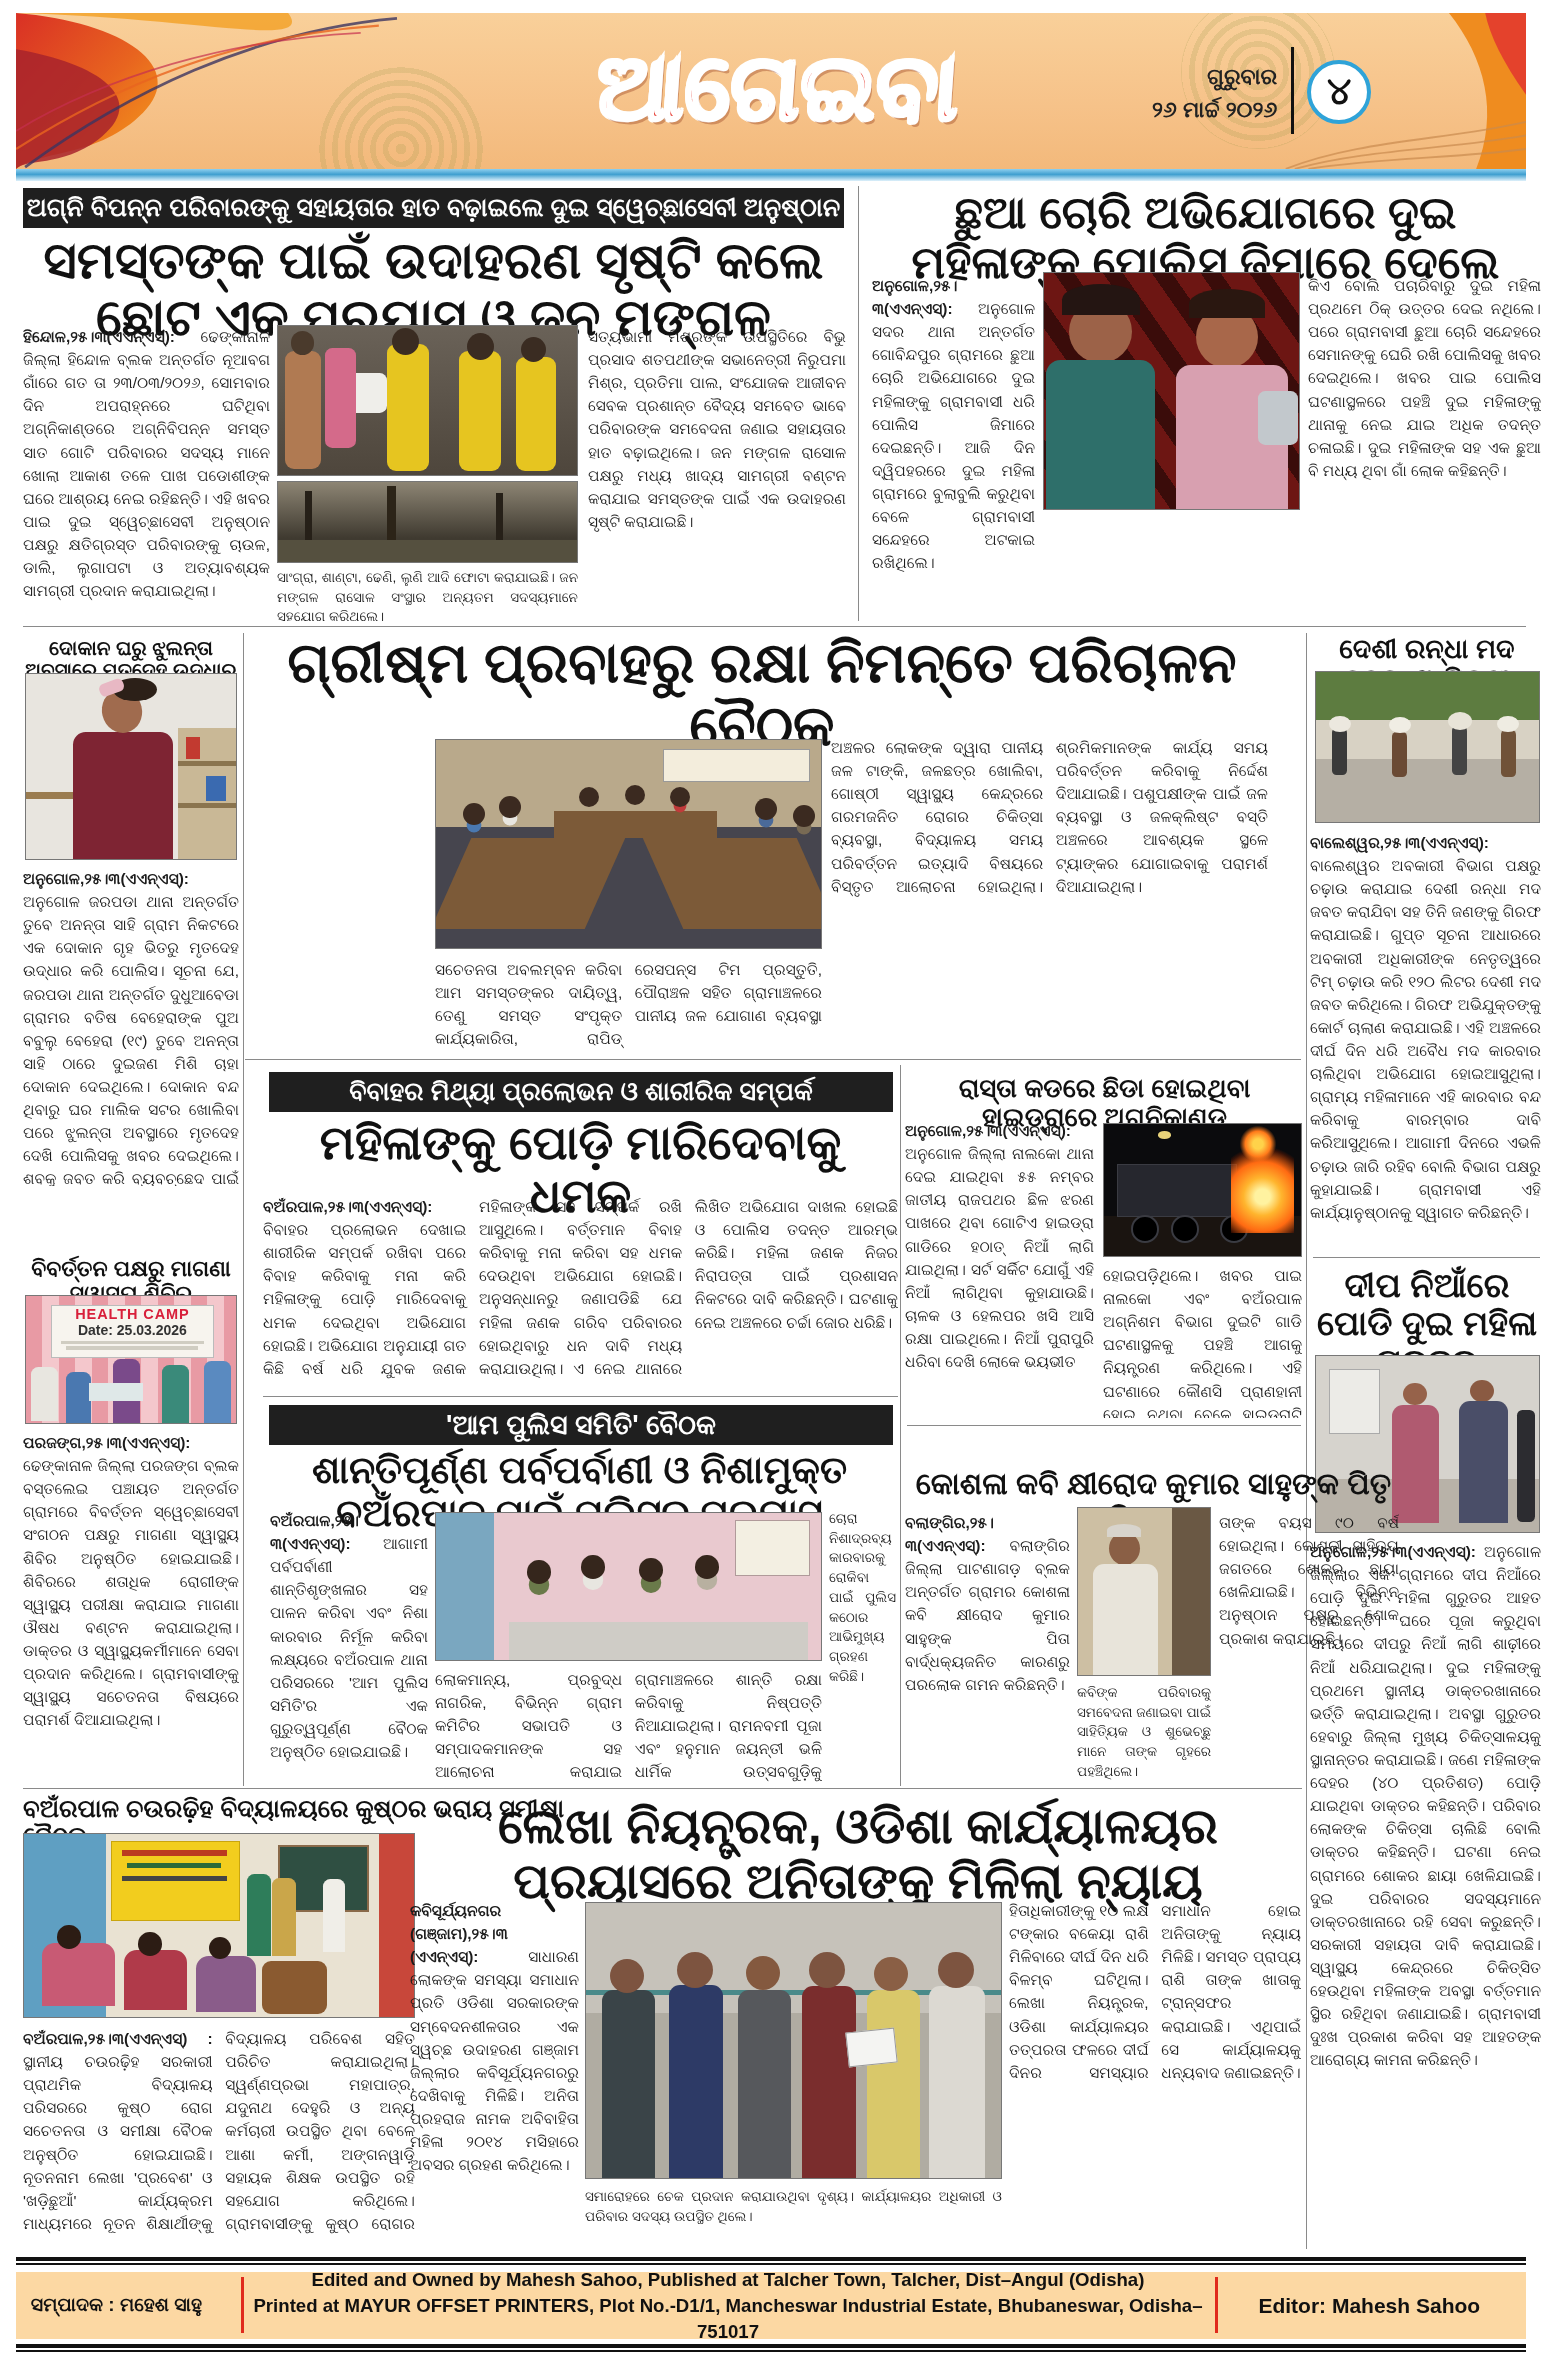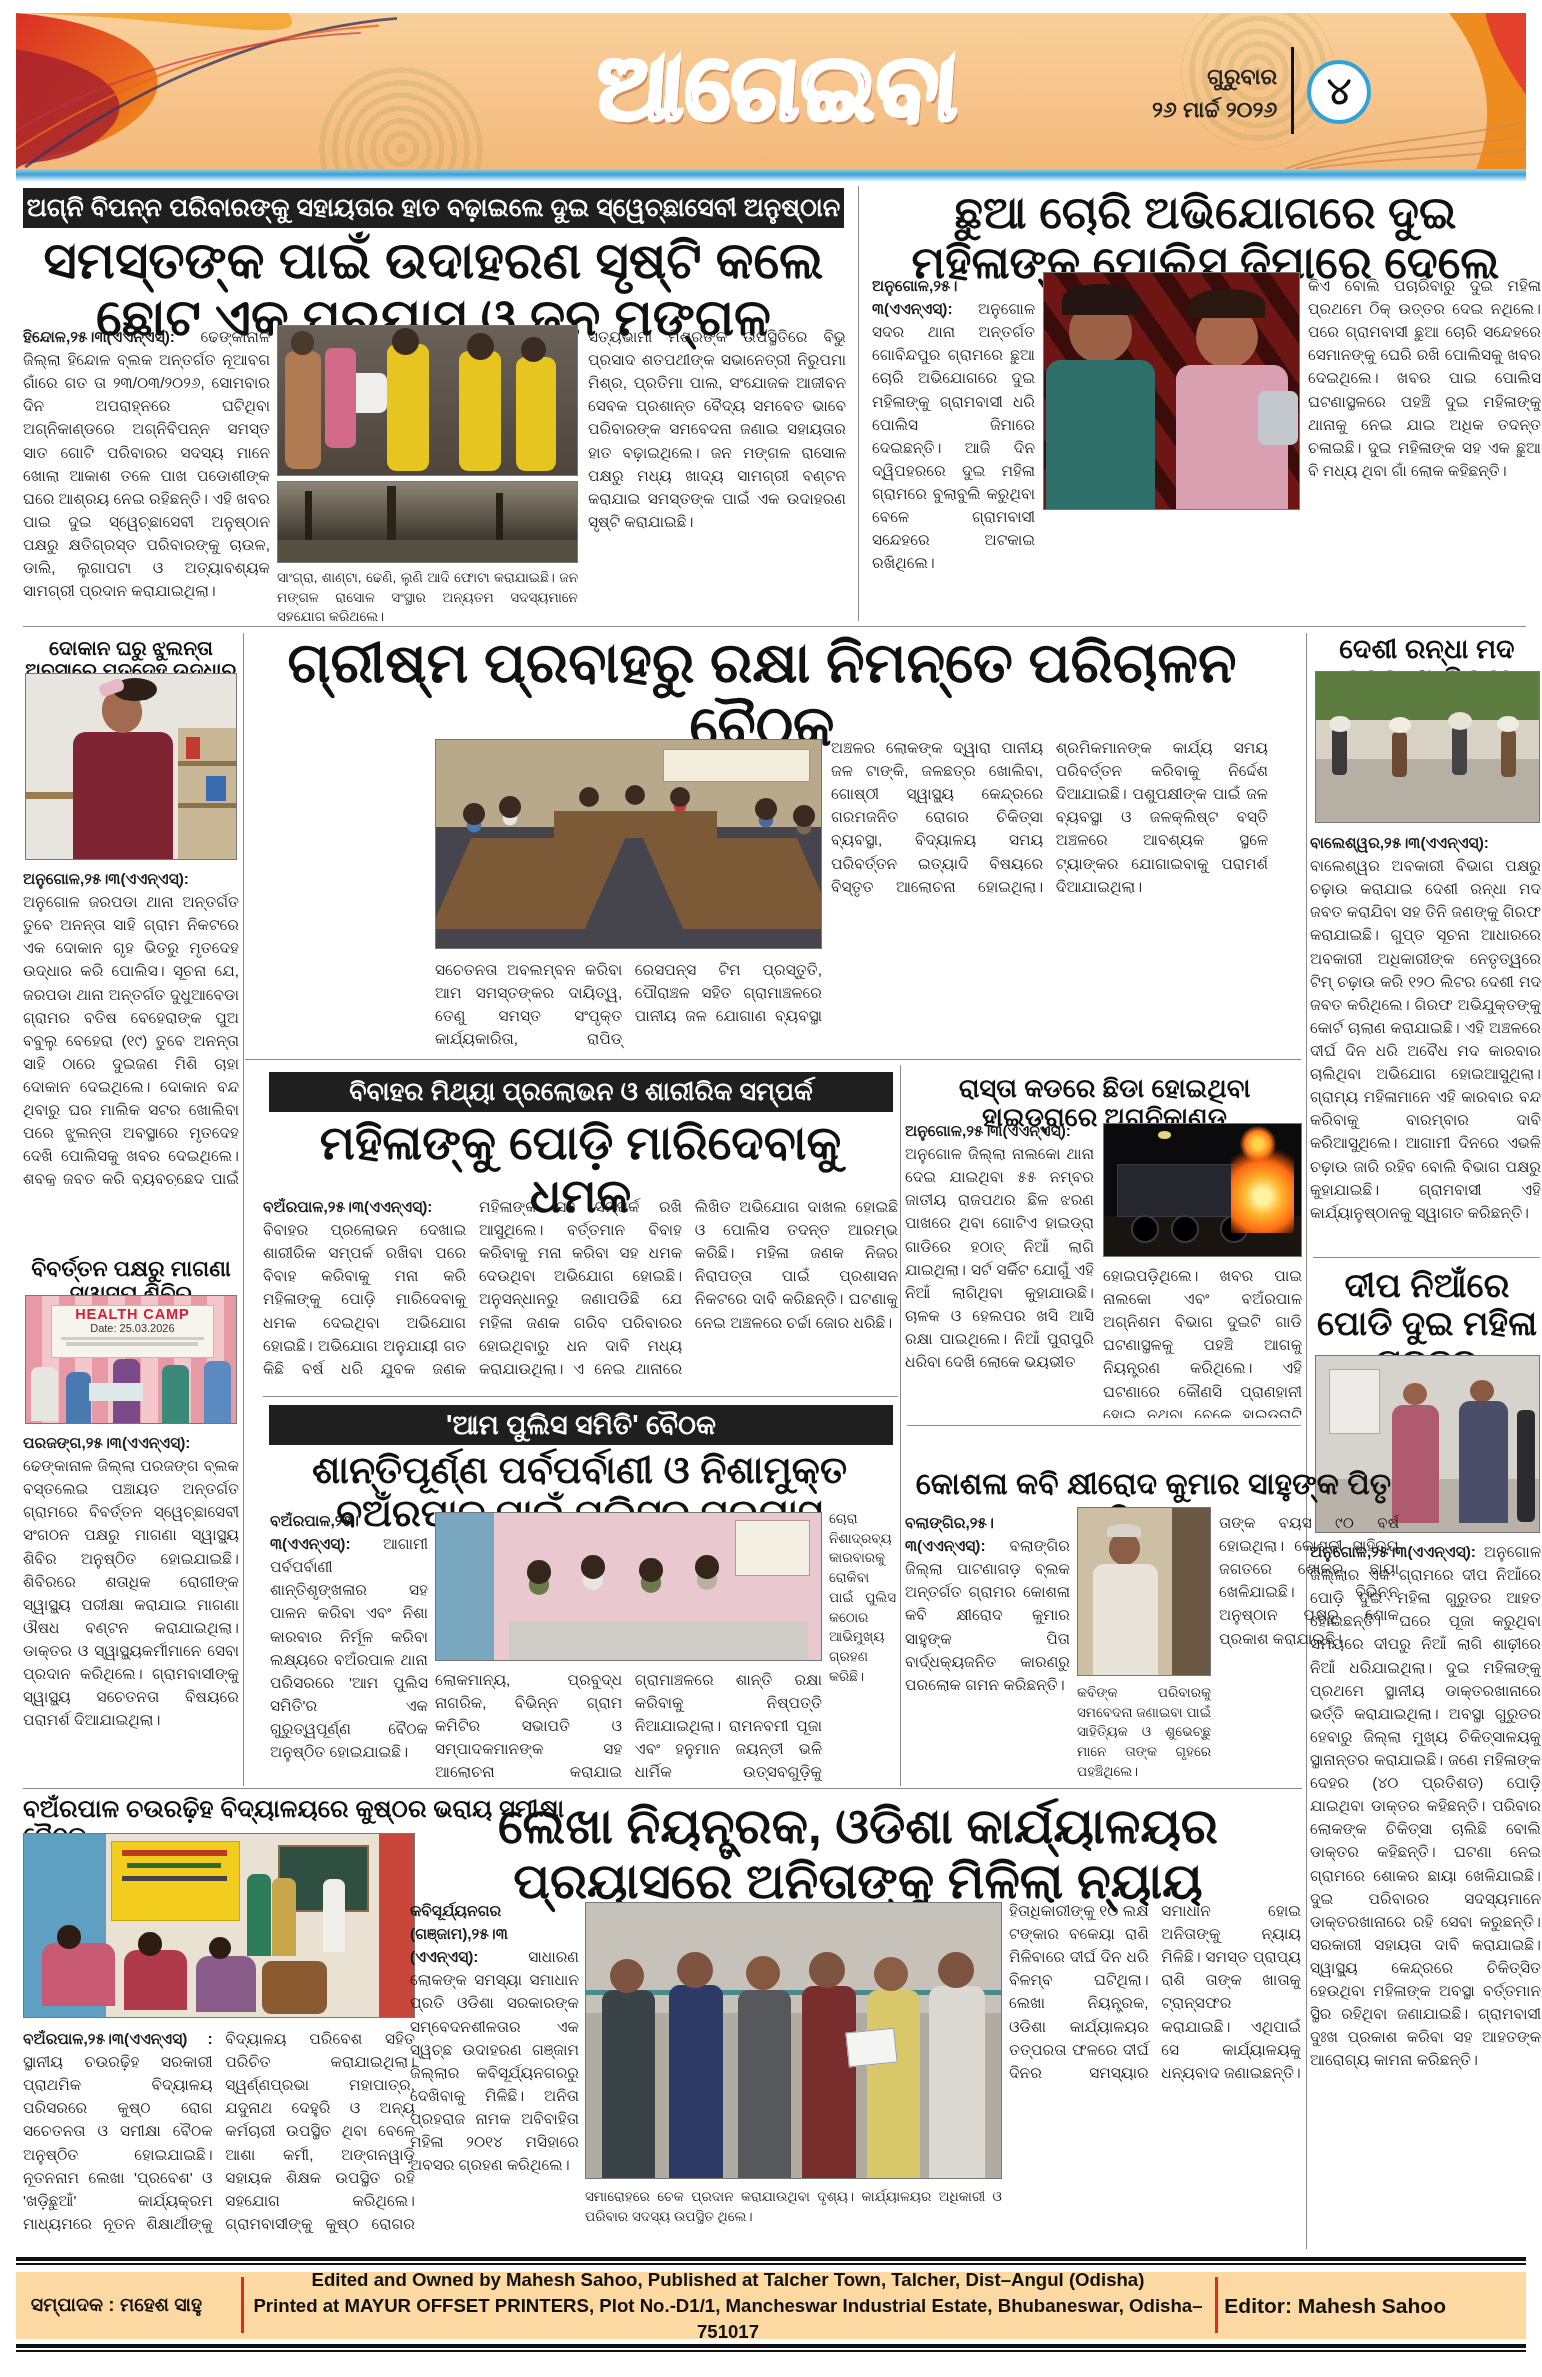--- a/index.html
+++ b/index.html
@@ -38,21 +38,21 @@
   
   .frule{left:16.3px;width:1510px;background:#111;}
   #footer-band{left:16.3px;top:2272px;width:1510px;height:67px;background:#fcd8a3;}
   .fsep{position:absolute;top:5.4px;width:2.7px;height:56px;background:#e02a1c;}
   #footer-center{position:absolute;left:227px;top:7.3px;width:970px;height:53px;
      display:flex;flex-direction:column;align-items:center;justify-content:center;
      font-weight:bold;color:#111;font-size:19px;line-height:1.35;transform:scaleX(.98);
      text-align:center;}
   #footer-left{position:absolute;left:14.5px;top:22px;width:207px;font-size:19px;font-weight:bold;color:#111;}
   #footer-right{position:absolute;left:1208px;top:22px;width:290px;font-size:21px;font-weight:bold;
-     color:#111;}
+     color:#111;text-align:center;}
 </style>
 </head>
 <body>
 
 <div id="page">
 
   <div id="masthead" class="abs">
     <svg class="abs" style="left:0;top:0" width="508" height="156" viewBox="0 0 560 172">
       <defs>
         <linearGradient id="lg1" x1="0" y1="0" x2="1" y2="1">
@@ -181,21 +181,21 @@
   </div>
   <div class="abs body" style="left:23px;top:867px;width:216px;height:319px">
     <span class="byline">ଅନୁଗୋଳ,୨୫।୩(ଏଏନ୍ଏସ୍):</span>
     <span>ଅନୁଗୋଳ ଜରପଡା ଥାନା ଅନ୍ତର୍ଗତ ତୁବେ ଅନନ୍ତା ସାହି ଗ୍ରାମ ନିକଟରେ ଏକ ଦୋକାନ ଗୃହ ଭିତରୁ ମୃତଦେହ ଉଦ୍ଧାର କରି ପୋଲିସ। ସୂଚନା ଯେ, ଜରପଡା ଥାନା ଅନ୍ତର୍ଗତ ଦୁଧୁଆବେଡା ଗ୍ରାମର ବତିଷ ବେହେରାଙ୍କ ପୁଅ ବବୁଲୁ ବେହେରା (୧୯) ତୁବେ ଅନନ୍ତା ସାହି ଠାରେ ଦୁଇଜଣ ମିଶି ଚାହା ଦୋକାନ ଦେଇଥିଲେ। ଦୋକାନ ବନ୍ଦ ଥିବାରୁ ଘର ମାଲିକ ସଟର ଖୋଲିବା ପରେ ଝୁଲନ୍ତା ଅବସ୍ଥାରେ ମୃତଦେହ ଦେଖି ପୋଲିସକୁ ଖବର ଦେଇଥିଲେ। ଶବକୁ ଜବତ କରି ବ୍ୟବଚ୍ଛେଦ ପାଇଁ ପଠାଇ ତଦନ୍ତ ଜାରି ରଖିଥିବା ଜଣାପଡିଛି। ହତ୍ୟା ନା ଆତ୍ମହତ୍ୟା କାରଣ ସ୍ପଷ୍ଟ ହୋଇ ନଥିବା ବେଳେ ପରିବାର ପକ୍ଷରୁ ତଦନ୍ତ କରିବା ପାଇଁ ଦାବି କରିଛନ୍ତି।</span>
   </div>
 
   <div class="abs hl" style="left:23px;top:1257px;width:216px;height:33px;font-size:22px">ବିବର୍ତ୍ତନ ପକ୍ଷରୁ ମାଗଣା ସ୍ୱାସ୍ଥ୍ୟ ଶିବିର</div>
   <div class="abs photo" style="left:24.5px;top:1295px;width:212px;height:129px;background:repeating-linear-gradient(90deg,#e89aa4 0 16.3px,#f4c7cc 16.3px 33px)">
     <div class="pd" style="left:25.4px;top:9px;width:161px;height:51px;background:#f7f4ee;border:0.9px solid #bbb;text-align:center">
       <div style="font-size:14.5px;font-weight:bold;color:#d81f3a;letter-spacing:0.9px">HEALTH CAMP</div>
-      <div style="font-size:11px;font-weight:normal;color:#333">Date: 25.03.2026</div>
+      <div style="font-size:14px;font-weight:bold;color:#333">Date: 25.03.2026</div>
       <div style="height:3.6px;background:#d0cdc2;margin:2.7px 9px 0"></div>
       <div style="height:3.6px;background:#d0cdc2;margin:1.8px 14.5px 0"></div>
     </div>
     <div class="pd" style="left:5.4px;top:71px;width:27px;height:54px;background:#e8e6e0;border-radius:7.3px 7.3px 0 0"></div>
     <div class="pd" style="left:40px;top:76px;width:25.4px;height:51px;background:#4a78b0;border-radius:7.3px 7.3px 0 0"></div>
     <div class="pd" style="left:87px;top:63px;width:27px;height:65px;background:#7a4a8a;border-radius:7.3px 7.3px 0 0"></div>
     <div class="pd" style="left:136px;top:69px;width:27px;height:60px;background:#3a8a7a;border-radius:7.3px 7.3px 0 0"></div>
     <div class="pd" style="left:178px;top:65px;width:27px;height:63px;background:#5a8ac0;border-radius:7.3px 7.3px 0 0"></div>
     <div class="pd" style="left:63px;top:87px;width:54px;height:18px;background:#dfe8e8"></div>
   </div>

